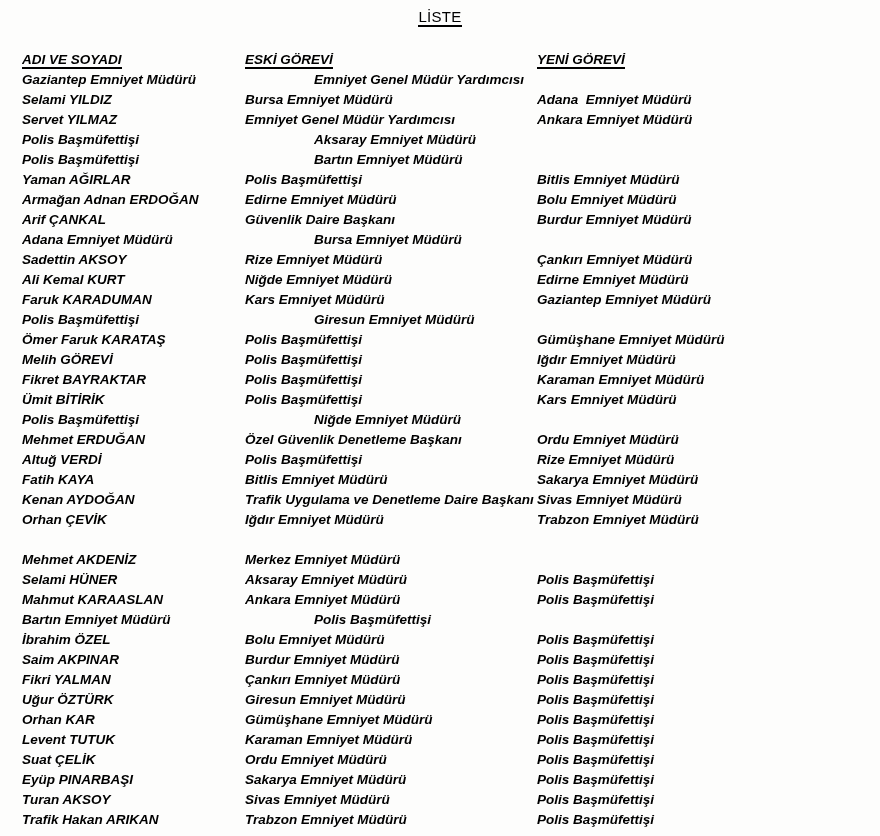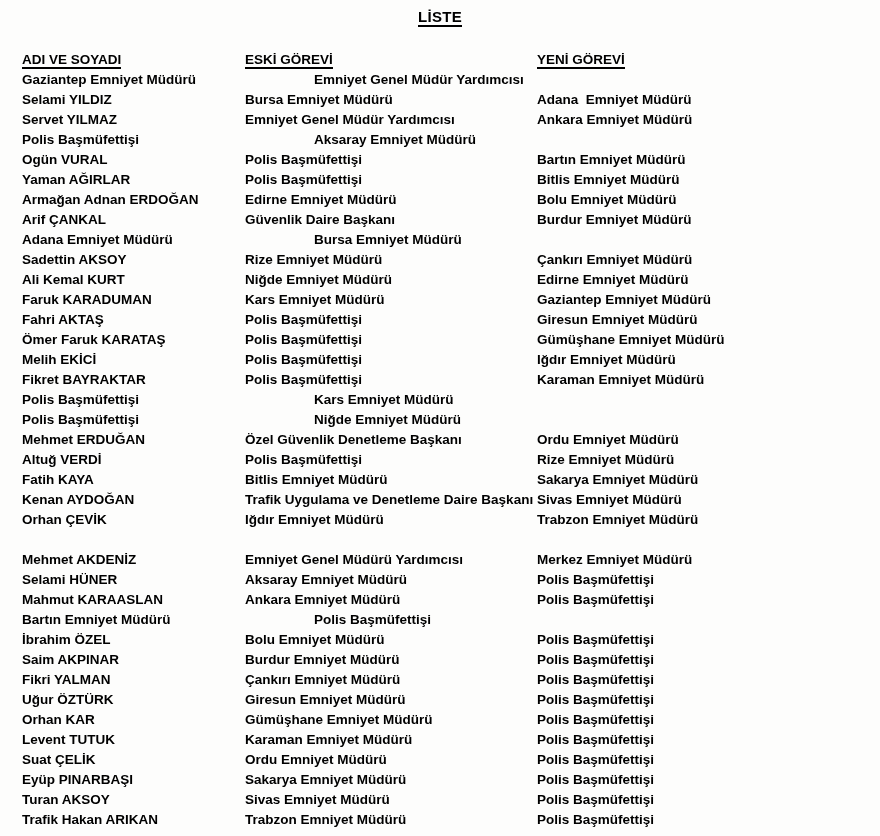--- a/index.html
+++ b/index.html
@@ -24,40 +24,41 @@
     background: #fdfdfc;
   }
 
   #doc-title {
     position: absolute;
     top: 8px;
     left: 0;
     width: 880px;
     text-align: center;
     font-size: 15px;
-    font-weight: bold;
+    font-weight: normal;
     letter-spacing: 0.3px;
   }
   #doc-title span {
     border-bottom: 2px solid #000;
     padding-bottom: 0px;
   }
 
   #table {
     position: absolute;
     top: 50px;
     left: 22px;
     width: 850px;
   }
 
   .row {
     display: flex;
     height: 20px;
     line-height: 20px;
     align-items: baseline;
+    font-style: italic;
   }
   .row.spacer {
     height: 20px;
   }
 
   .c1 { width: 223px; flex: 0 0 223px; }
   .c2 { width: 292px; flex: 0 0 292px; }
   .c3 { width: 330px; flex: 0 0 330px; }
 
   .cell {
@@ -103,21 +104,20 @@
       <div class="row">
         <div class="cell c1">Servet YILMAZ</div>
         <div class="cell c2">Emniyet Genel Müdür Yardımcısı</div>
         <div class="cell c3">Ankara Emniyet Müdürü</div>
       </div>
       <div class="row">
         <div class="cell c2">Polis Başmüfettişi</div>
         <div class="cell c3">Aksaray Emniyet Müdürü</div>
       </div>
       <div class="row">
-        <div class="cell c1">Ogün VURAL</div>
         <div class="cell c2">Polis Başmüfettişi</div>
         <div class="cell c3">Bartın Emniyet Müdürü</div>
       </div>
       <div class="row">
         <div class="cell c1">Yaman AĞIRLAR</div>
         <div class="cell c2">Polis Başmüfettişi</div>
         <div class="cell c3">Bitlis Emniyet Müdürü</div>
       </div>
       <div class="row">
         <div class="cell c1">Armağan Adnan ERDOĞAN</div>
@@ -142,40 +142,40 @@
         <div class="cell c1">Ali Kemal KURT</div>
         <div class="cell c2">Niğde Emniyet Müdürü</div>
         <div class="cell c3">Edirne Emniyet Müdürü</div>
       </div>
       <div class="row">
         <div class="cell c1">Faruk KARADUMAN</div>
         <div class="cell c2">Kars Emniyet Müdürü</div>
         <div class="cell c3">Gaziantep Emniyet Müdürü</div>
       </div>
       <div class="row">
-        <div class="cell c1">Fahri AKTAŞ</div>
         <div class="cell c2">Polis Başmüfettişi</div>
         <div class="cell c3">Giresun Emniyet Müdürü</div>
       </div>
       <div class="row">
         <div class="cell c1">Ömer Faruk KARATAŞ</div>
         <div class="cell c2">Polis Başmüfettişi</div>
         <div class="cell c3">Gümüşhane Emniyet Müdürü</div>
       </div>
       <div class="row">
-        <div class="cell c1">Melih EKİCİ</div>
+        <div class="cell c1">Melih GÖREVİ</div>
         <div class="cell c2">Polis Başmüfettişi</div>
         <div class="cell c3">Iğdır Emniyet Müdürü</div>
       </div>
       <div class="row">
         <div class="cell c1">Fikret BAYRAKTAR</div>
         <div class="cell c2">Polis Başmüfettişi</div>
         <div class="cell c3">Karaman Emniyet Müdürü</div>
       </div>
       <div class="row">
+        <div class="cell c1">Ümit BİTİRİK</div>
         <div class="cell c2">Polis Başmüfettişi</div>
         <div class="cell c3">Kars Emniyet Müdürü</div>
       </div>
       <div class="row">
         <div class="cell c2">Polis Başmüfettişi</div>
         <div class="cell c3">Niğde Emniyet Müdürü</div>
       </div>
       <div class="row">
         <div class="cell c1">Mehmet ERDUĞAN</div>
         <div class="cell c2">Özel Güvenlik Denetleme Başkanı</div>
@@ -197,21 +197,20 @@
         <div class="cell c3">Sivas Emniyet Müdürü</div>
       </div>
       <div class="row">
         <div class="cell c1">Orhan ÇEVİK</div>
         <div class="cell c2">Iğdır Emniyet Müdürü</div>
         <div class="cell c3">Trabzon Emniyet Müdürü</div>
       </div>
       <div class="row spacer"></div>
       <div class="row">
         <div class="cell c1">Mehmet AKDENİZ</div>
-        <div class="cell c2">Emniyet Genel Müdürü Yardımcısı</div>
         <div class="cell c3">Merkez Emniyet Müdürü</div>
       </div>
       <div class="row">
         <div class="cell c1">Selami HÜNER</div>
         <div class="cell c2">Aksaray Emniyet Müdürü</div>
         <div class="cell c3">Polis Başmüfettişi</div>
       </div>
       <div class="row">
         <div class="cell c1">Mahmut KARAASLAN</div>
         <div class="cell c2">Ankara Emniyet Müdürü</div>

